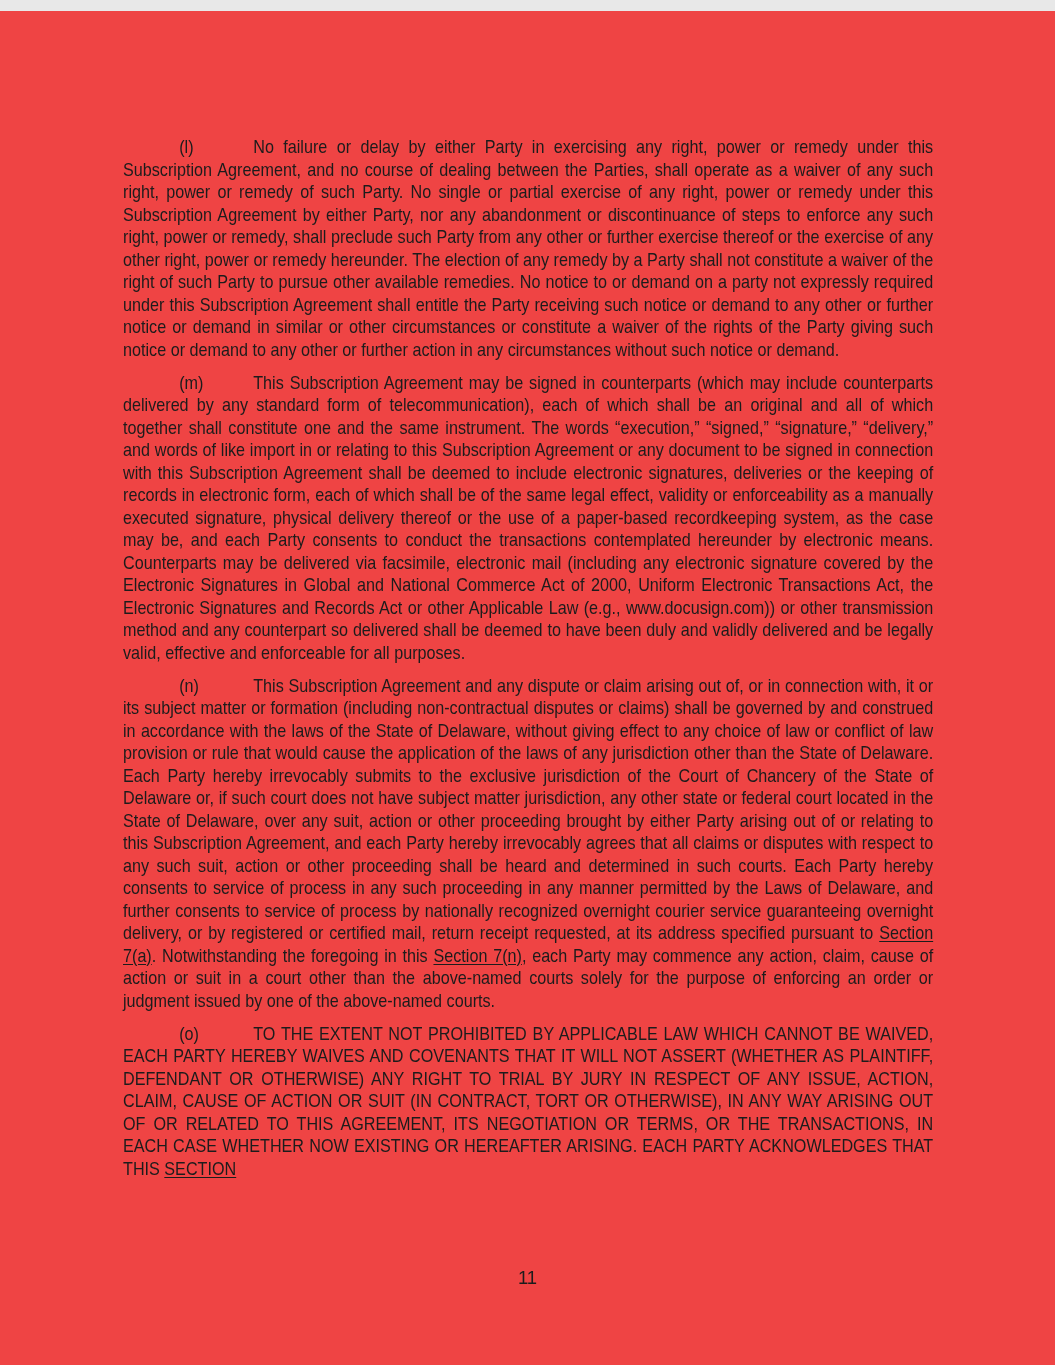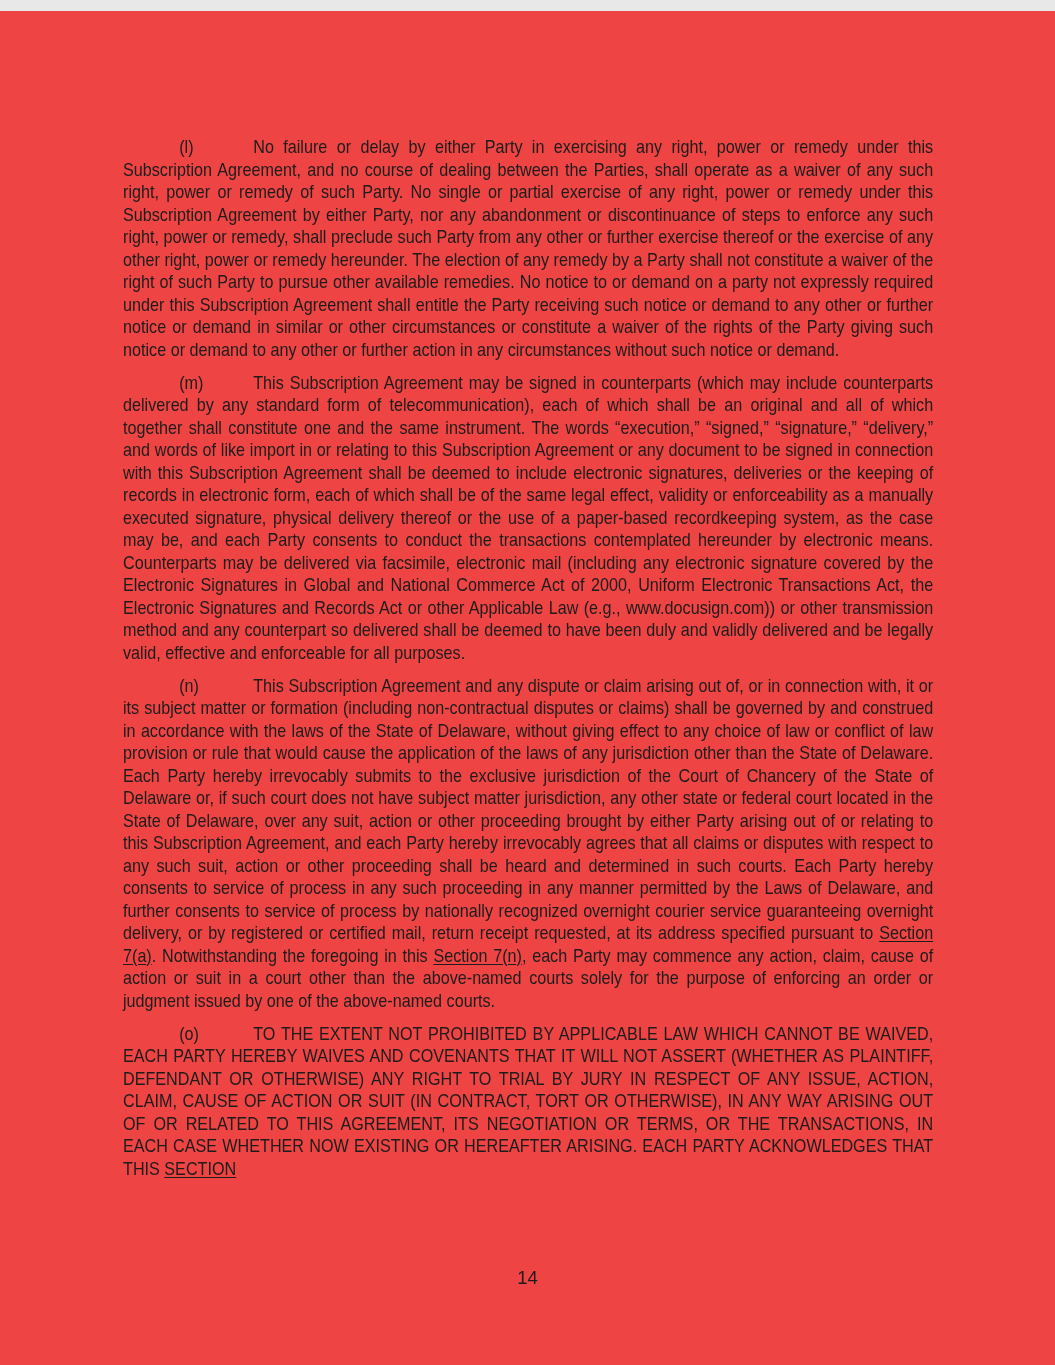--- a/index.html
+++ b/index.html
@@ -63,14 +63,14 @@
     <p class="para"><span class="tab"></span><span class="plabel">(l)</span><span>No failure or delay by either Party in exercising any right, power or remedy under this Subscription Agreement, and no course of dealing between the Parties, shall operate as a waiver of any such right, power or remedy of such Party. No single or partial exercise of any right, power or remedy under this Subscription Agreement by either Party, nor any abandonment or discontinuance of steps to enforce any such right, power or remedy, shall preclude such Party from any other or further exercise thereof or the exercise of any other right, power or remedy hereunder. The election of any remedy by a Party shall not constitute a waiver of the right of such Party to pursue other available remedies. No notice to or demand on a party not expressly required under this Subscription Agreement shall entitle the Party receiving such notice or demand to any other or further notice or demand in similar or other circumstances or constitute a waiver of the rights of the Party giving such notice or demand to any other or further action in any circumstances without such notice or demand.</span></p>
 
     <p class="para"><span class="tab"></span><span class="plabel">(m)</span><span>This Subscription Agreement may be signed in counterparts (which may include counterparts delivered by any standard form of telecommunication), each of which shall be an original and all of which together shall constitute one and the same instrument. The words “execution,” “signed,” “signature,” “delivery,” and words of like import in or relating to this Subscription Agreement or any document to be signed in connection with this Subscription Agreement shall be deemed to include electronic signatures, deliveries or the keeping of records in electronic form, each of which shall be of the same legal effect, validity or enforceability as a manually executed signature, physical delivery thereof or the use of a paper-based recordkeeping system, as the case may be, and each Party consents to conduct the transactions contemplated hereunder by electronic means. Counterparts may be delivered via facsimile, electronic mail (including any electronic signature covered by the Electronic Signatures in Global and National Commerce Act of 2000, Uniform Electronic Transactions Act, the Electronic Signatures and Records Act or other Applicable Law (e.g., www.docusign.com)) or other transmission method and any counterpart so delivered shall be deemed to have been duly and validly delivered and be legally valid, effective and enforceable for all purposes.</span></p>
 
     <p class="para"><span class="tab"></span><span class="plabel">(n)</span><span>This Subscription Agreement and any dispute or claim arising out of, or in connection with, it or its subject matter or formation (including non-contractual disputes or claims) shall be governed by and construed in accordance with the laws of the State of Delaware, without giving effect to any choice of law or conflict of law provision or rule that would cause the application of the laws of any jurisdiction other than the State of Delaware. Each Party hereby irrevocably submits to the exclusive jurisdiction of the Court of Chancery of the State of Delaware or, if such court does not have subject matter jurisdiction, any other state or federal court located in the State of Delaware, over any suit, action or other proceeding brought by either Party arising out of or relating to this Subscription Agreement, and each Party hereby irrevocably agrees that all claims or disputes with respect to any such suit, action or other proceeding shall be heard and determined in such courts. Each Party hereby consents to service of process in any such proceeding in any manner permitted by the Laws of Delaware, and further consents to service of process by nationally recognized overnight courier service guaranteeing overnight delivery, or by registered or certified mail, return receipt requested, at its address specified pursuant to </span><span class="uline">Section 7(a)</span><span>. Notwithstanding the foregoing in this </span><span class="uline">Section 7(n)</span><span>, each Party may commence any action, claim, cause of action or suit in a court other than the above-named courts solely for the purpose of enforcing an order or judgment issued by one of the above-named courts.</span></p>
 
     <p class="para"><span class="tab"></span><span class="plabel">(o)</span><span>TO THE EXTENT NOT PROHIBITED BY APPLICABLE LAW WHICH CANNOT BE WAIVED, EACH PARTY HEREBY WAIVES AND COVENANTS THAT IT WILL NOT ASSERT (WHETHER AS PLAINTIFF, DEFENDANT OR OTHERWISE) ANY RIGHT TO TRIAL BY JURY IN RESPECT OF ANY ISSUE, ACTION, CLAIM, CAUSE OF ACTION OR SUIT (IN CONTRACT, TORT OR OTHERWISE), IN ANY WAY ARISING OUT OF OR RELATED TO THIS AGREEMENT, ITS NEGOTIATION OR TERMS, OR THE TRANSACTIONS, IN EACH CASE WHETHER NOW EXISTING OR HEREAFTER ARISING. EACH PARTY ACKNOWLEDGES THAT THIS </span><span class="uline">SECTION</span></p>
 
   </main>
 
-  <footer class="footer"><span>14</span></footer>
+  <footer class="footer"><span>11</span></footer>
 </div>
 
 </body></html>

